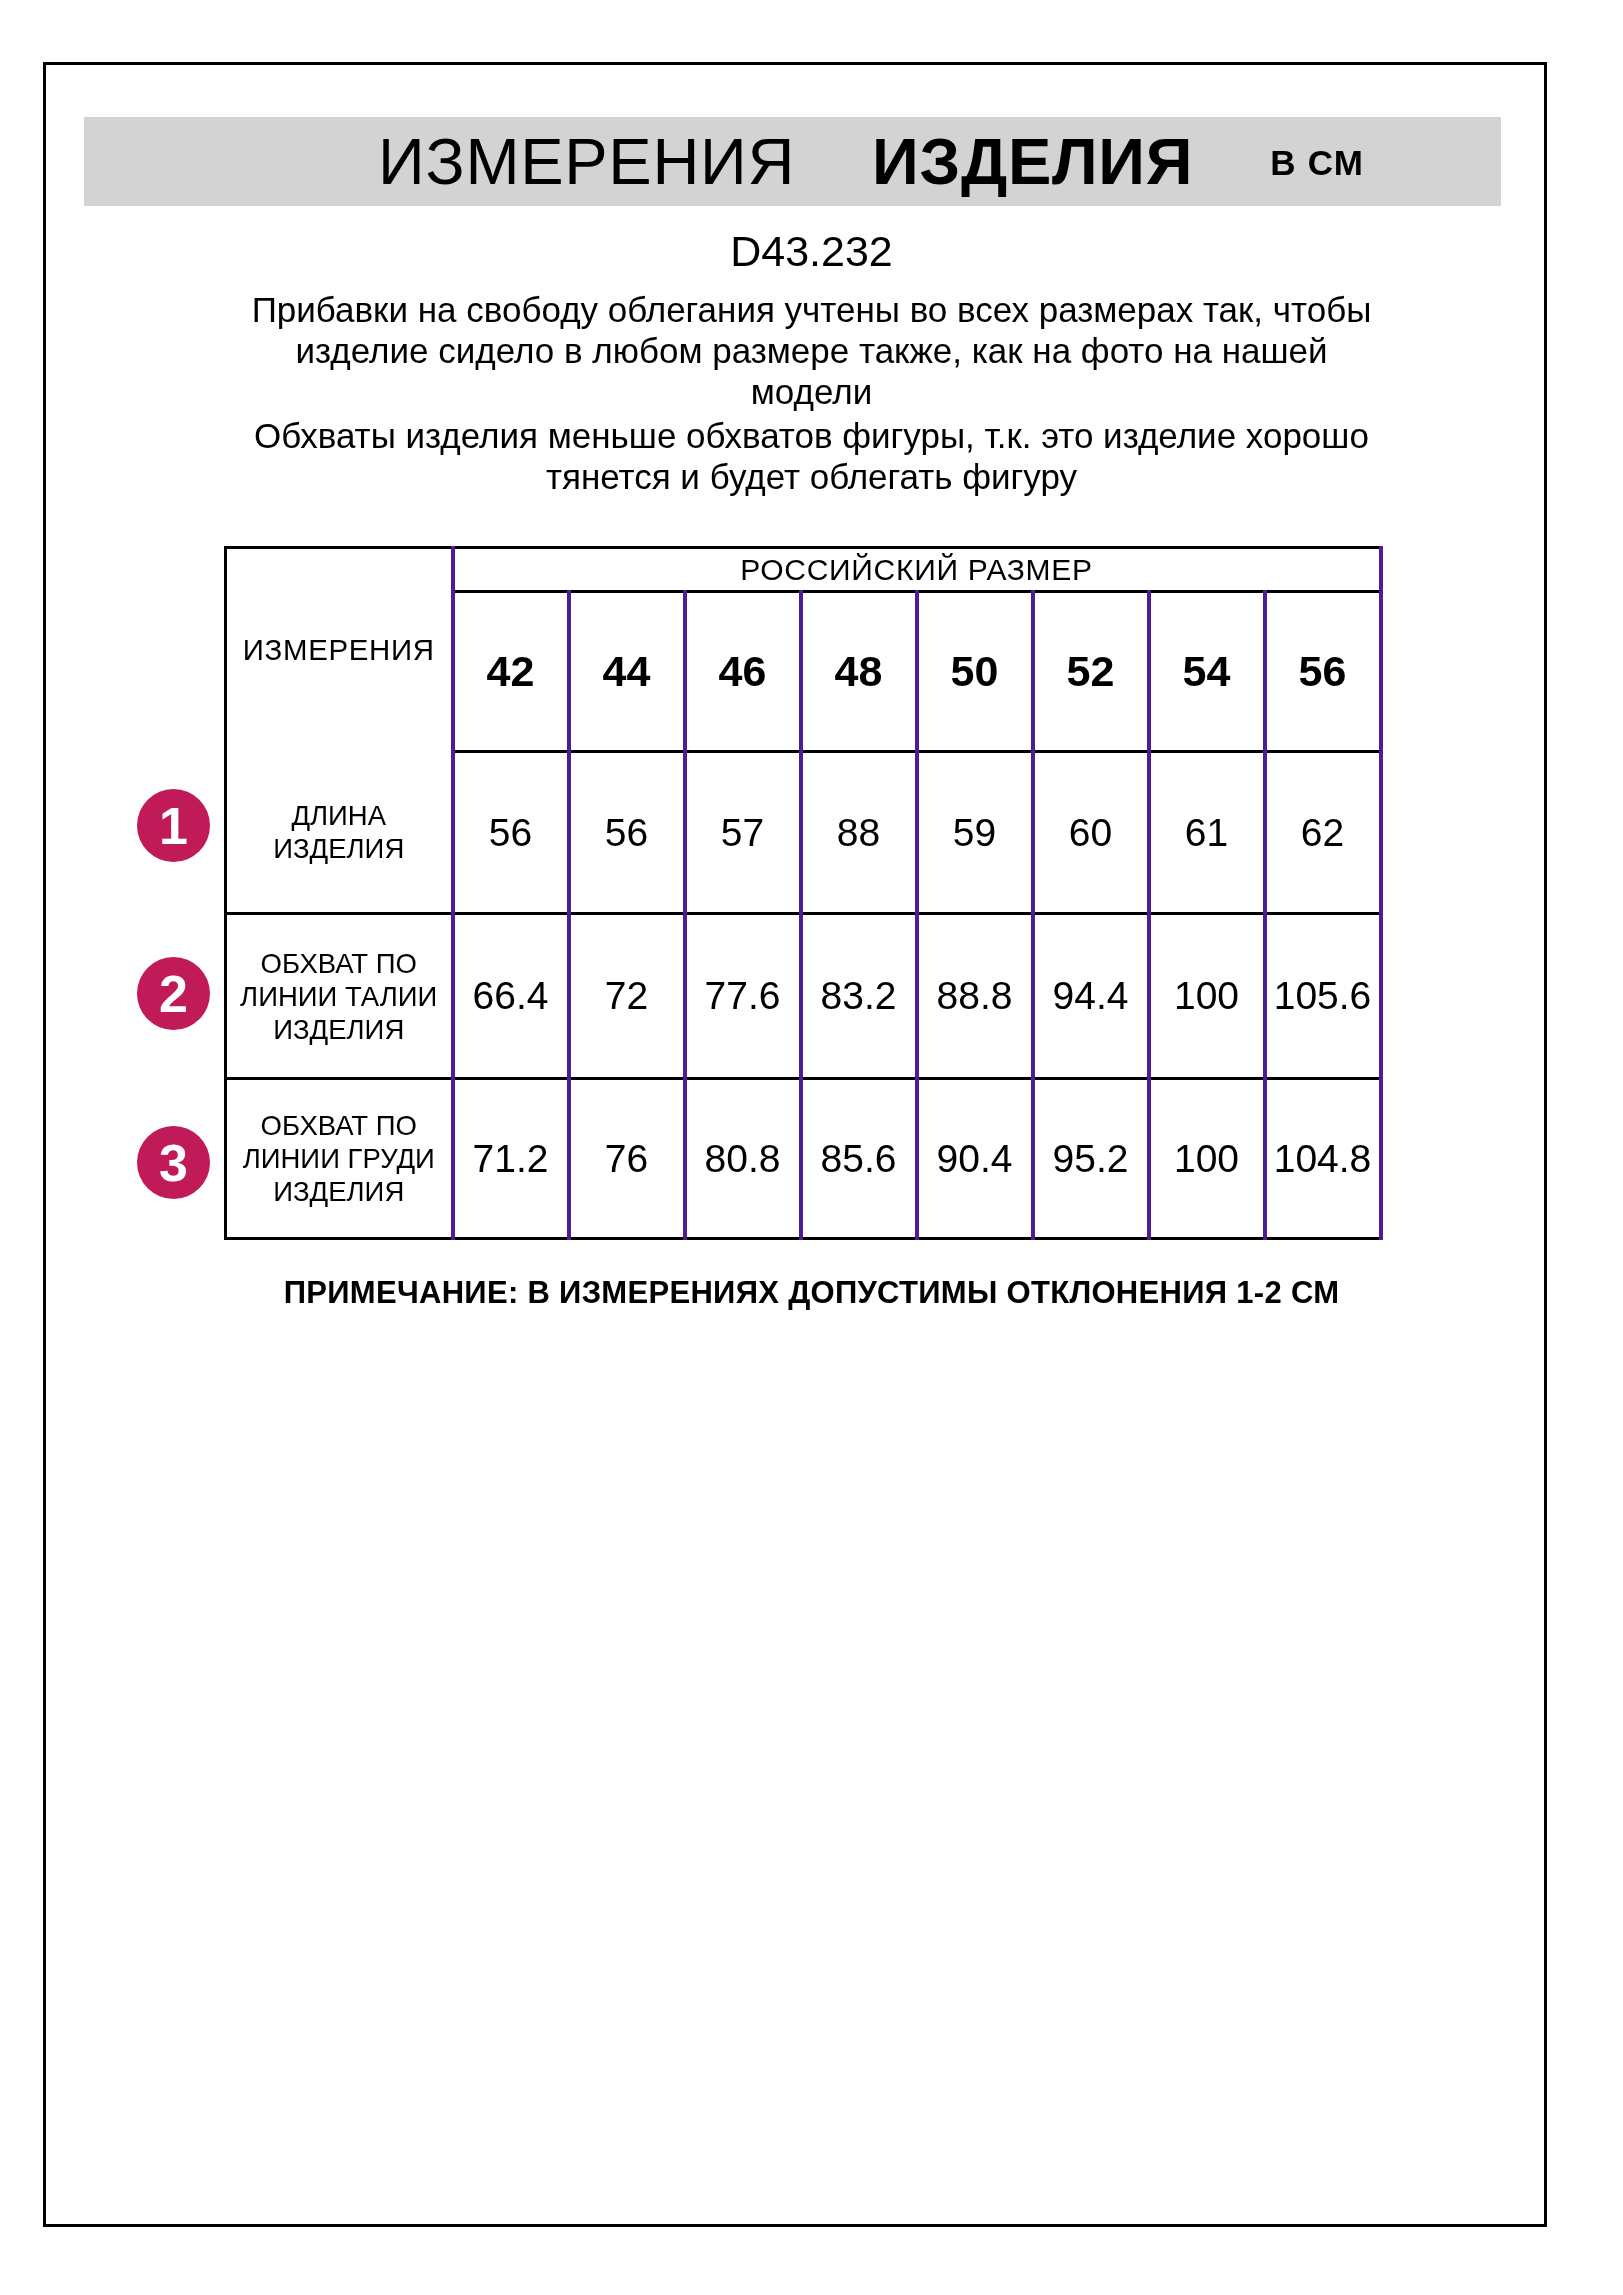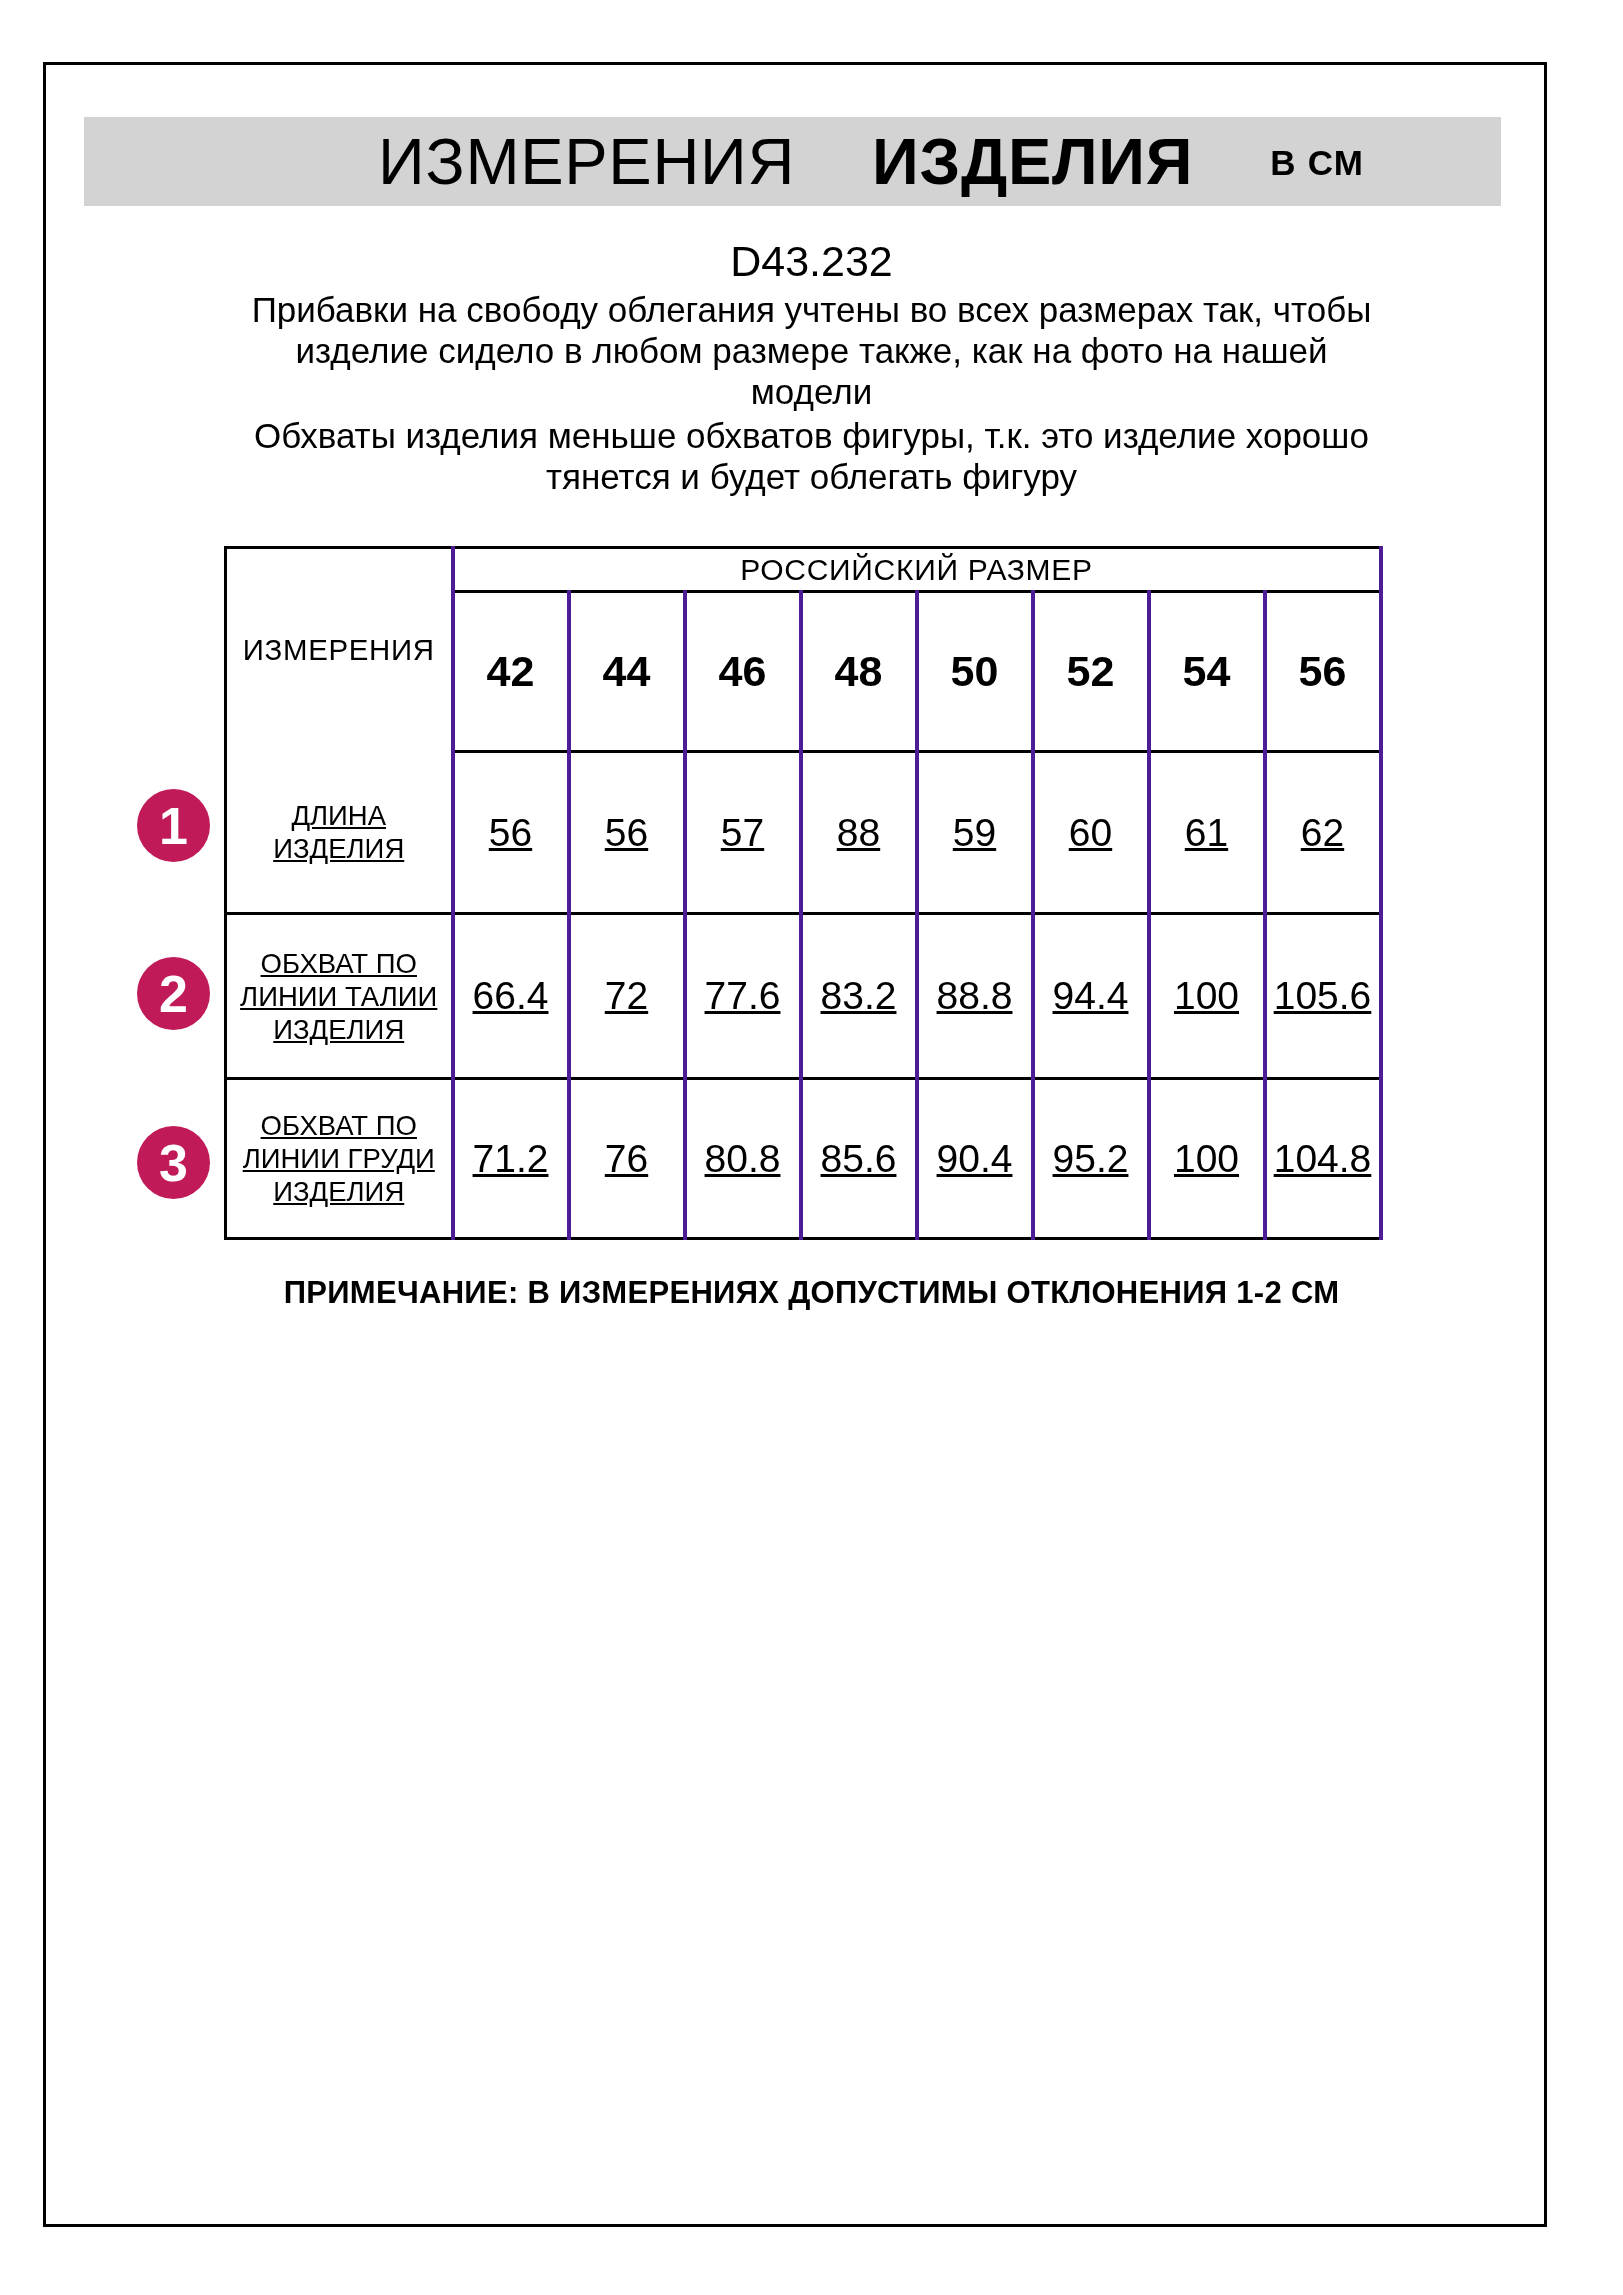--- a/index.html
+++ b/index.html
@@ -29,21 +29,21 @@
     align-items:center;
     padding-left:294px;
     gap:77px;
   }
   .title-word1 { font-size:65px; font-weight:400; letter-spacing:0.7px; white-space:nowrap; }
   .title-word2 { font-size:65px; font-weight:700; letter-spacing:0.7px; white-space:nowrap; }
   .title-unit  { font-size:35px;  font-weight:700; letter-spacing:1.3px; white-space:nowrap; padding-top:3.9px; }
 
   .model-code {
     position:absolute;
-    left:0; top:229px; width:1623px;
+    left:0; top:219px; width:1623px;
     text-align:center;
     font-size:43px;
     font-weight:400;
   }
   .para {
     position:absolute;
     left:216px; width:1191px;
     text-align:center;
     font-size:35px;
     line-height:41px;
@@ -80,21 +80,21 @@
   td.meas-head {
     font-size:29.4px;
     letter-spacing:0.7px;
   }
   tr.r-sizes td {
     height:157px;
     font-size:43px;
     font-weight:700;
     border-bottom:3.3px solid #000000;
   }
-  tbody td { font-size:39px;text-decoration:underline; }
+  tbody td { font-size:39px; }
   tbody td.row-label {
     font-size:27.5px;
     line-height:33px;
     white-space:pre-line;
   }
   tbody tr { border-bottom:3.3px solid #000000; }
   tbody tr.row-1 td { height:159px; }
   tbody tr.row-2 td { height:162px; }
   tbody tr.row-3 td { height:157px; }
 

